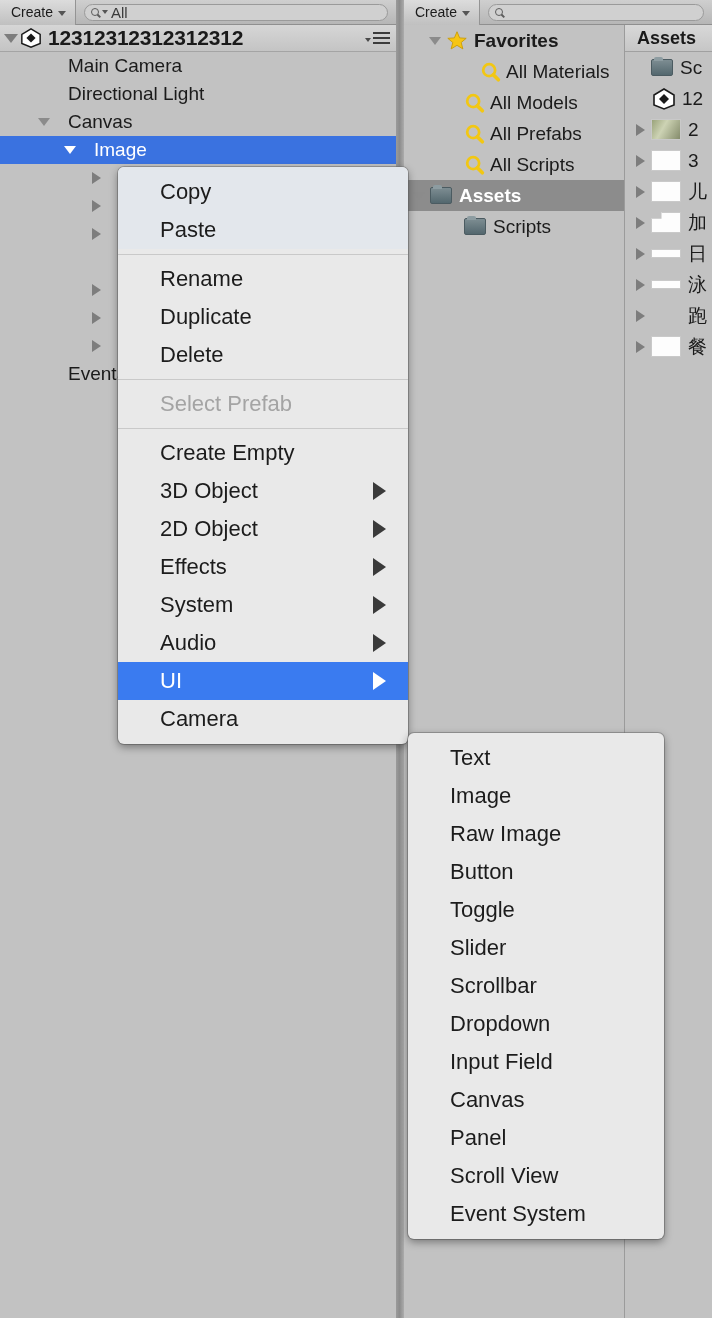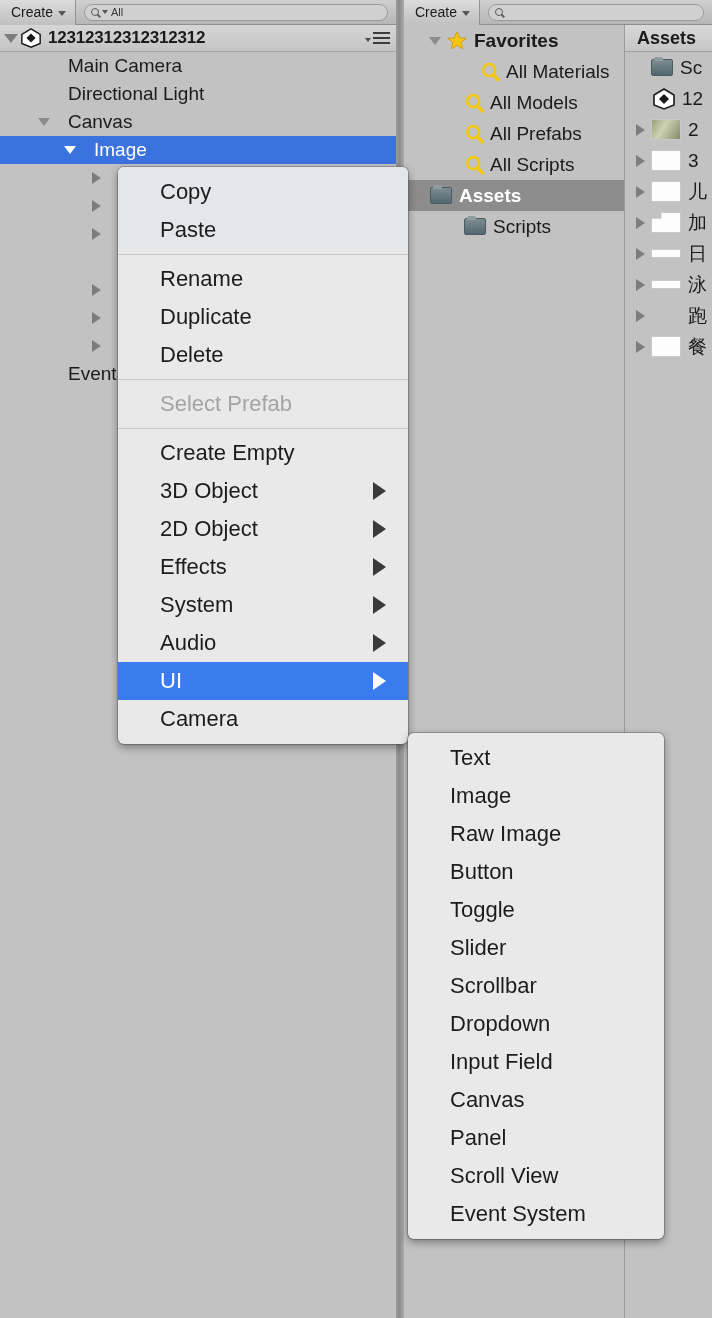--- a/index.html
+++ b/index.html
@@ -45,21 +45,21 @@
   }
   .mag::after {
     content: ""; position: absolute; right: -3px; bottom: -2px;
     width: 4px; height: 1.6px; background: #5d5d5d; transform: rotate(45deg);
   }
   .mini-caret {
     width: 0; height: 0; flex: none;
     border-left: 3px solid transparent; border-right: 3px solid transparent;
     border-top: 4px solid #555;
   }
-  .search-text { font-size: 11px; color: #3b3b3b; }
+  .search-text { font-size: 15px; color: #3b3b3b; }
 
   
   #hierarchy { left: 0; width: 396px; }
   .h-body { position: absolute; top: 25px; left: 0; right: 0; bottom: 0; background: #c2c2c2; }
   .scene-header {
     height: 27px; display: flex; align-items: center;
     background: linear-gradient(#d6d6d6, #c4c4c4);
     border-bottom: 1px solid #a4a4a4;
     padding-left: 4px; position: relative;
   }
@@ -74,21 +74,21 @@
   }
   .tri.small {
     border-left: 6px solid transparent; border-right: 6px solid transparent;
     border-top: 8px solid #8b8b8b;
   }
   .tri.white {
     border-left: 6px solid transparent; border-right: 6px solid transparent;
     border-top: 8px solid #ffffff;
   }
   .unity-logo { width: 22px; height: 22px; flex: none; margin: 0 6px 0 2px; }
-  .scene-name { font-size: 17px; font-weight: bold; color: #1a1a1a; letter-spacing: -0.2px; }
+  .scene-name { font-size: 21px; font-weight: bold; color: #1a1a1a; letter-spacing: -0.2px; }
   .panel-menu {
     position: absolute; right: 6px; top: 7px;
     display: flex; align-items: center; gap: 2px;
   }
   .panel-menu .mini-caret { border-top-color: #4a4a4a; }
   .hamburger { width: 17px; }
   .hamburger span { display: block; height: 2px; background: #3c3c3c; margin-bottom: 3px; }
 
   .h-row {
     height: 28px; display: flex; align-items: center;

